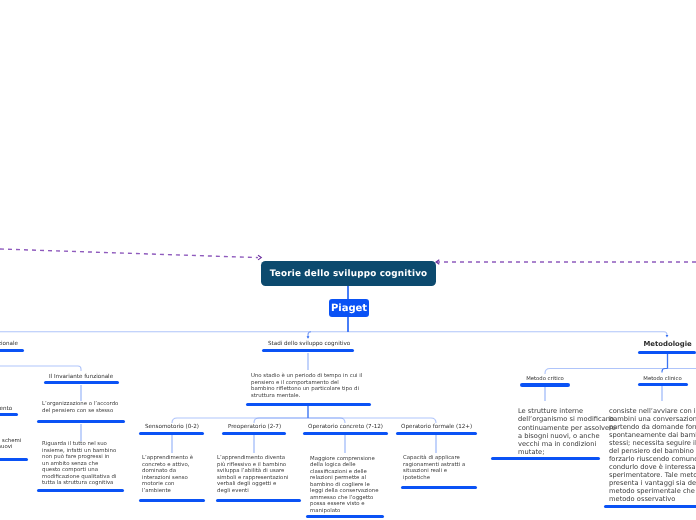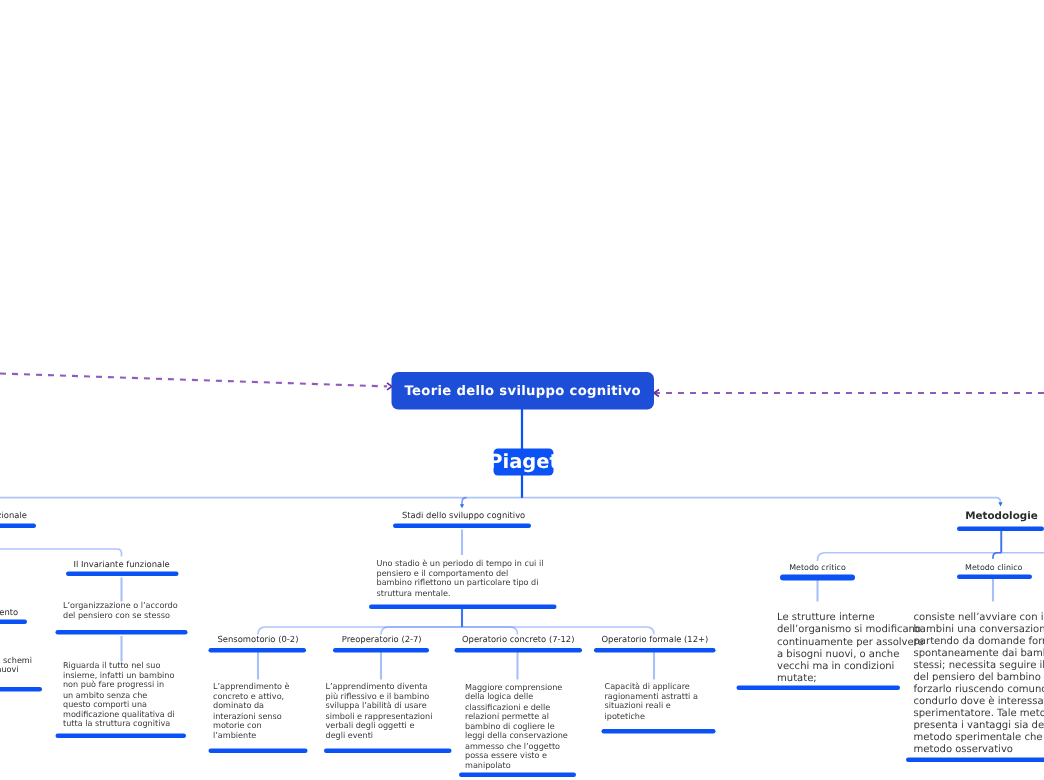--- a/index.html
+++ b/index.html
@@ -4,23 +4,23 @@
 <title>Teorie dello sviluppo cognitivo</title>
 <style>
   html,body{margin:0;padding:0;}
   body{width:696px;height:520px;background:#ffffff;-webkit-font-smoothing:antialiased;text-rendering:geometricPrecision;
        font-family:"DejaVu Sans",sans-serif;overflow:hidden;position:relative;}
   #stage{position:absolute;left:0;top:0;width:696px;height:520px;}
   svg.links{position:absolute;left:0;top:0;width:696px;height:520px;
             pointer-events:none;overflow:visible;}
 
   
-  .root{position:absolute;background:#1d4ed8;border-radius:4.5px;
+  .root{position:absolute;background:#0c4a6e;border-radius:4.5px;
         display:flex;align-items:center;justify-content:center;
-        color:#fff;font-weight:bold;letter-spacing:.2px;white-space:nowrap;}
+        color:#fff;font-weight:bold;letter-spacing:.2px;white-space:nowrap;margin-top:13px;}
   .sub{position:absolute;background:#0a52f5;border-radius:3px;
        display:flex;align-items:center;justify-content:center;
        color:#fff;font-weight:bold;}
 
   
   .lab{position:absolute;text-align:center;color:#2b2b2b;
        line-height:1.28;white-space:nowrap;}
   .lab.bold{font-weight:bold;}
   .bar{position:absolute;background:#0a52f5;border-radius:2px;height:3.2px;}
 
@@ -88,21 +88,21 @@
     <path d="M667.5 368.5 L740 368.5" fill="none" stroke="#4d7df4" stroke-opacity="0.45" stroke-width="1.1"></path>
 
     <path d="M545 386 L545 401" fill="none" stroke="#a8c0f9" stroke-width="1.4"></path>
     <path d="M662 386 L662 401" fill="none" stroke="#a8c0f9" stroke-width="1.4"></path>
   </svg>
 
   <div class="root" style="left:261px;top:248px;width:175px;height:25px;font-size:8.8px;">
     <span>Teorie dello sviluppo cognitivo</span>
   </div>
 
-  <div class="sub" style="left:329px;top:299px;width:40px;height:18px;font-size:13px;">
+  <div class="sub" style="left:329px;top:299px;width:40px;height:18px;font-size:10px;">
     <span>Piaget</span>
   </div>
 
   <div class="lab" style="left:268px;top:341px;width:82px;font-size:5.6px;">Stadi dello sviluppo cognitivo</div>
   <div class="bar" style="left:262px;top:349px;width:92px;"></div>
 
   <div class="lab bold" style="left:643.5px;top:340.2px;width:48px;font-size:6.9px;">Metodologie</div>
   <div class="bar" style="left:638px;top:351px;width:58px;"></div>
 
   <div class="lab" style="left:-40.5px;top:341.4px;width:58.5px;font-size:5.6px;">Approccio funzionale</div>

